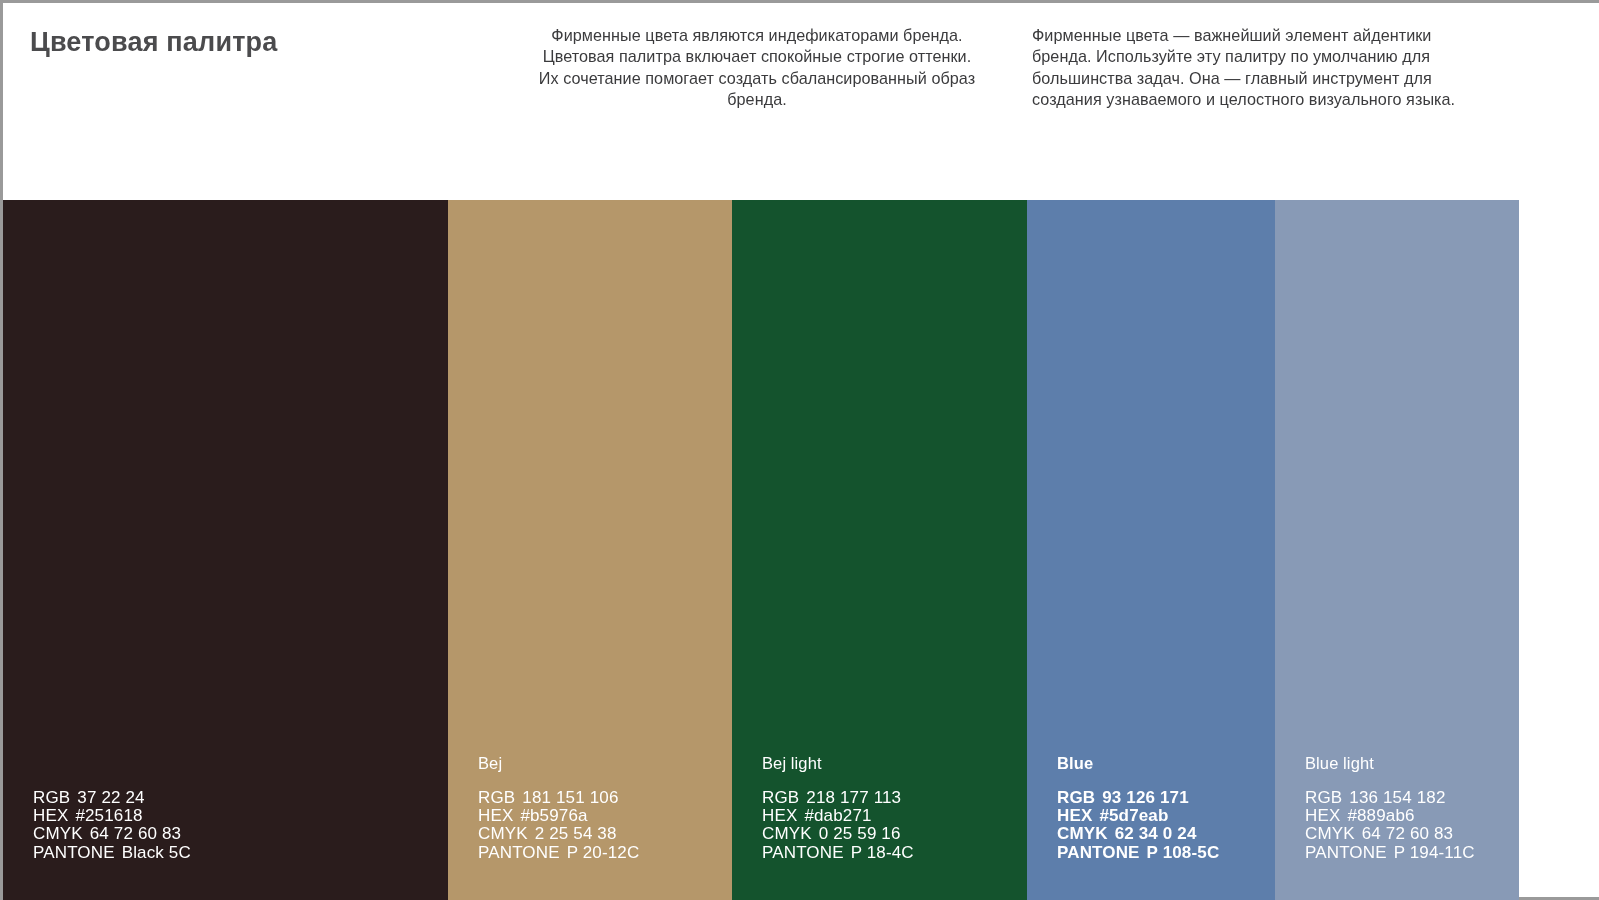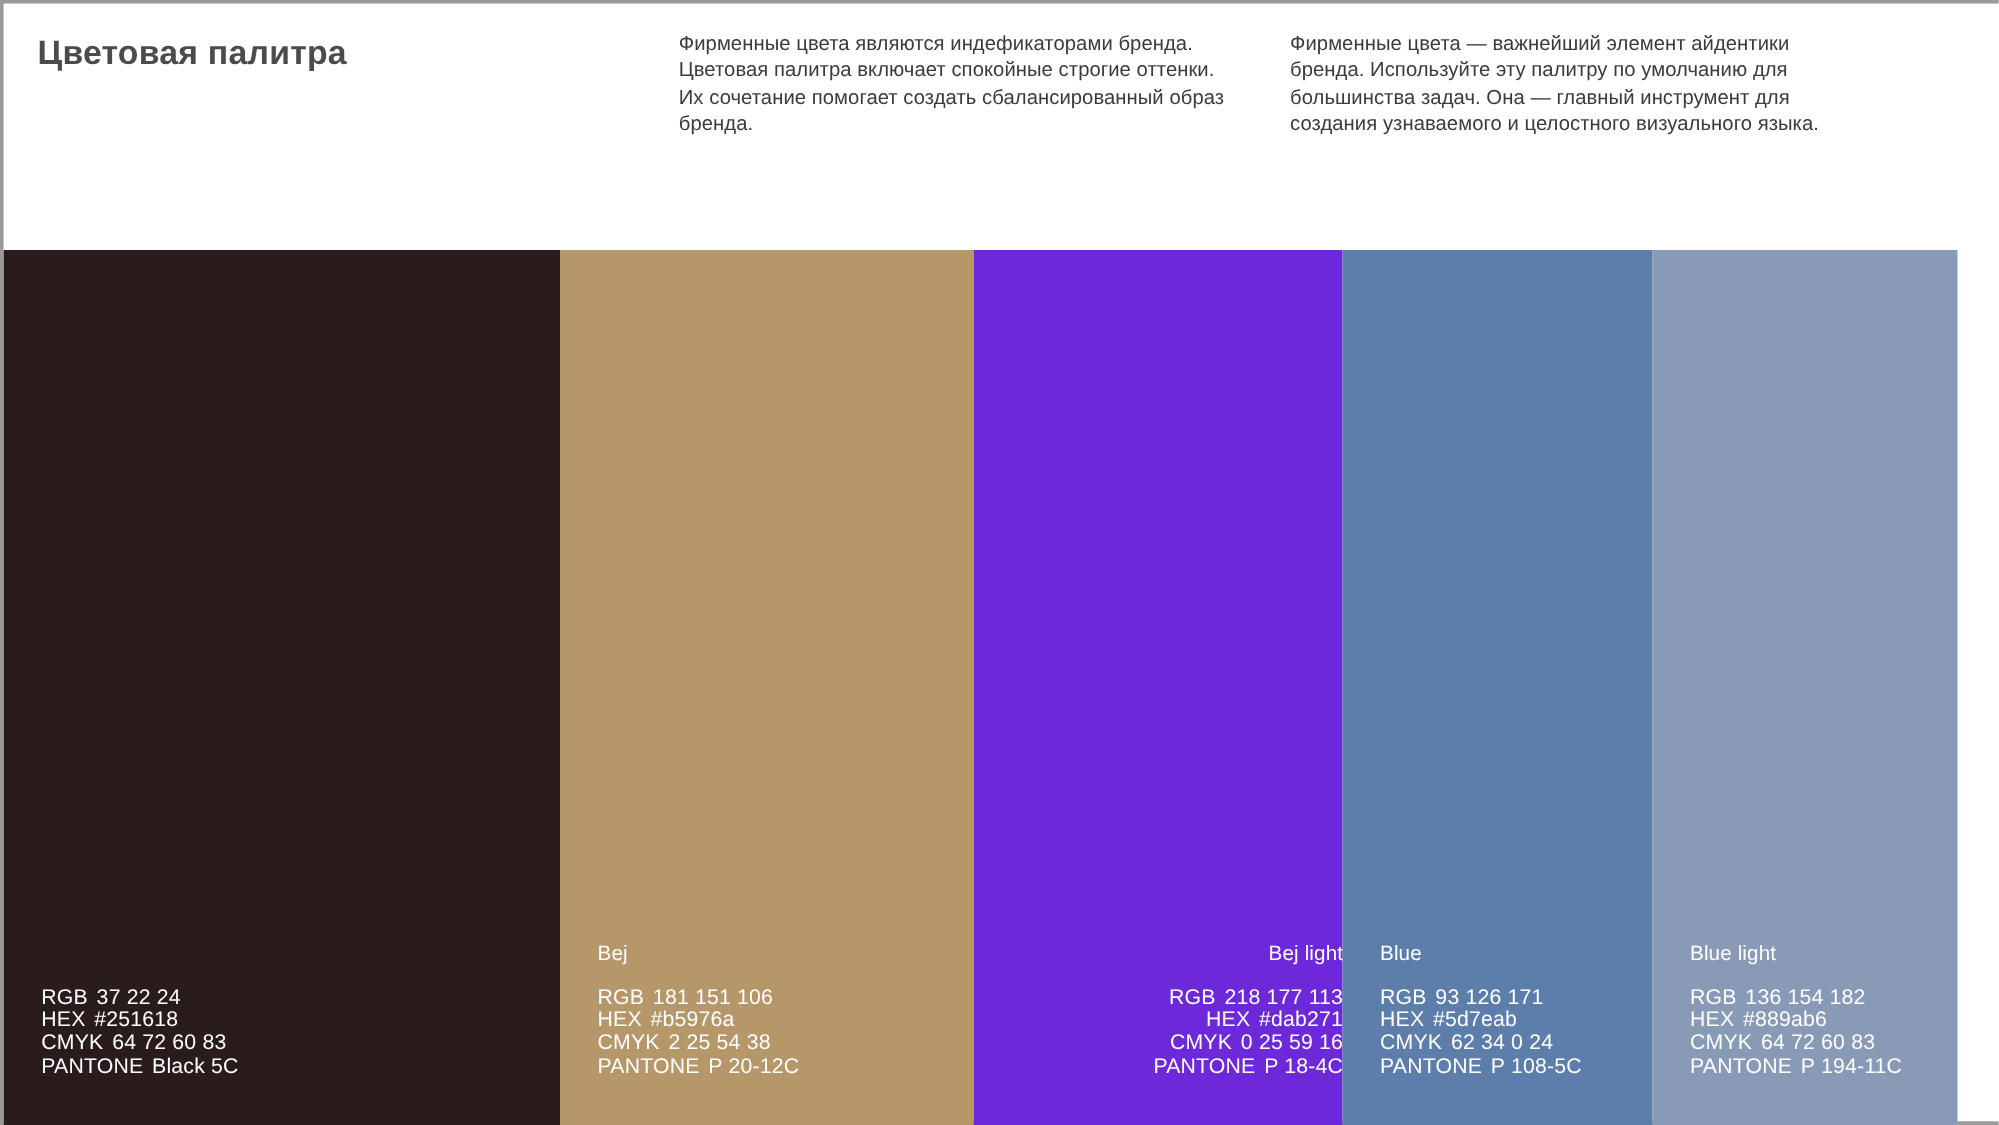--- a/index.html
+++ b/index.html
@@ -46,21 +46,21 @@
 
   .intro-col {
     position: absolute;
     top: 22px;
     font-size: 16.2px;
     line-height: 21.4px;
     color: #3b3b3d;
     letter-spacing: 0.05px;
   }
 
-  .intro-col-1 { left: 540px; width: 452px; }
+  .intro-col-1 { left: 528px; width: 452px; text-align: center; }
   .intro-col-2 { left: 1029px; width: 462px; }
 
   
   .swatch-band {
     position: absolute;
     left: 0;
     top: 197px;
     width: 1596px;
     height: 700px;
     display: flex;
@@ -120,43 +120,43 @@
       <div class="swatch" style="width: 445px; background: rgb(42, 28, 28);">
         <div class="swatch-info">
           <div class="swatch-lines">
             <div class="swatch-line"><span class="k">RGB</span><span class="v">37 22 24</span></div>
             <div class="swatch-line"><span class="k">HEX</span><span class="v">#251618</span></div>
             <div class="swatch-line"><span class="k">CMYK</span><span class="v">64 72 60 83</span></div>
             <div class="swatch-line"><span class="k">PANTONE</span><span class="v">Black 5C</span></div>
           </div>
         </div>
       </div>
-      <div class="swatch" style="width: 331px; background: rgb(181, 151, 106);">
+      <div class="swatch" style="width: 284px; background: rgb(181, 151, 106);">
         <div class="swatch-info">
           <div class="swatch-name">Bej</div>
           <div class="swatch-lines">
             <div class="swatch-line"><span class="k">RGB</span><span class="v">181 151 106</span></div>
             <div class="swatch-line"><span class="k">HEX</span><span class="v">#b5976a</span></div>
             <div class="swatch-line"><span class="k">CMYK</span><span class="v">2 25 54 38</span></div>
             <div class="swatch-line"><span class="k">PANTONE</span><span class="v">P 20-12C</span></div>
           </div>
         </div>
       </div>
-      <div class="swatch" style="width: 295px; background: #6d28d9; text-align: right;">
+      <div class="swatch" style="width: 295px; background: #14532d;">
         <div class="swatch-info">
           <div class="swatch-name">Bej light</div>
           <div class="swatch-lines">
             <div class="swatch-line"><span class="k">RGB</span><span class="v">218 177 113</span></div>
             <div class="swatch-line"><span class="k">HEX</span><span class="v">#dab271</span></div>
             <div class="swatch-line"><span class="k">CMYK</span><span class="v">0 25 59 16</span></div>
             <div class="swatch-line"><span class="k">PANTONE</span><span class="v">P 18-4C</span></div>
           </div>
         </div>
       </div>
-      <div class="swatch" style="width: 248px; background: rgb(93, 126, 171);">
+      <div class="swatch" style="width: 248px; background: rgb(93, 126, 171); font-weight: bold;">
         <div class="swatch-info">
           <div class="swatch-name">Blue</div>
           <div class="swatch-lines">
             <div class="swatch-line"><span class="k">RGB</span><span class="v">93 126 171</span></div>
             <div class="swatch-line"><span class="k">HEX</span><span class="v">#5d7eab</span></div>
             <div class="swatch-line"><span class="k">CMYK</span><span class="v">62 34 0 24</span></div>
             <div class="swatch-line"><span class="k">PANTONE</span><span class="v">P 108-5C</span></div>
           </div>
         </div>
       </div>

